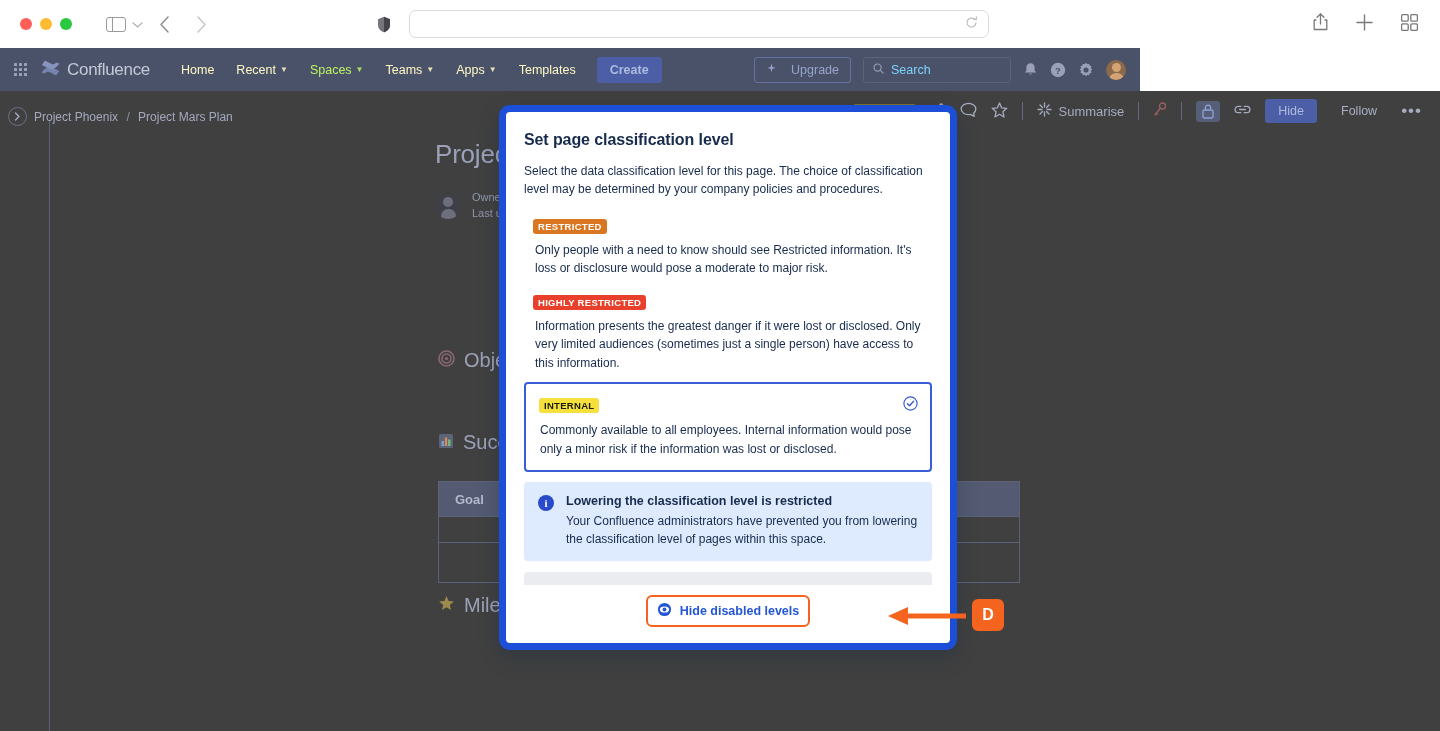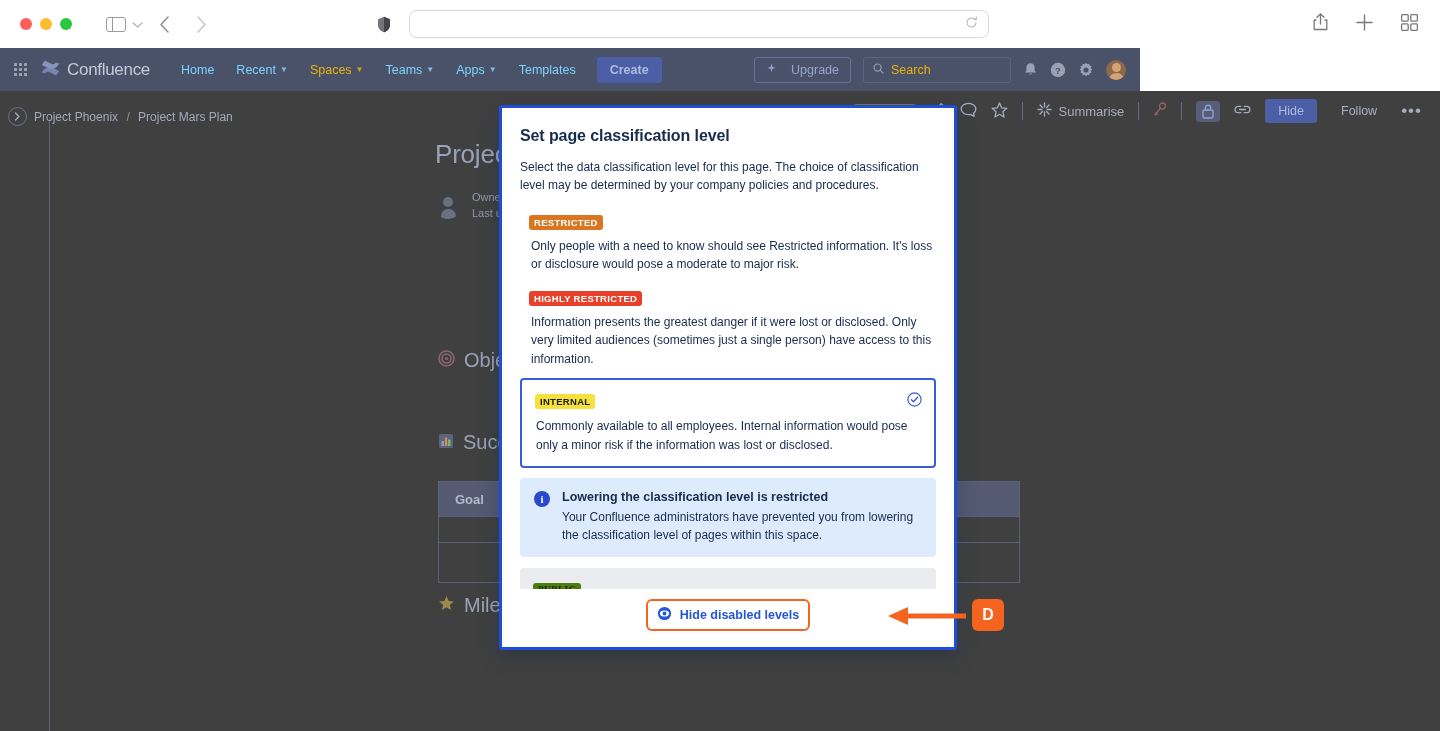--- a/index.html
+++ b/index.html
@@ -46,39 +46,39 @@
     display: flex; align-items: center;
     color: #c9cddb;
     font-size: 12.5px;
   }
   .grid-icon { margin-left: 14px; display: grid; grid-template-columns: repeat(3, 3px); gap: 2px; }
   .grid-icon i { width: 3px; height: 3px; background: #9aa1b5; border-radius: 0.5px; display: block; }
   .brand { display: flex; align-items: center; gap: 7px; margin-left: 14px; }
   .brand-logo { color: #7585b0; font-size: 16px; font-weight: bold; letter-spacing: -1px; }
   .brand-text { font-size: 17px; color: #c4c9d8; letter-spacing: -0.3px; }
   .cnav-items { display: flex; align-items: center; gap: 4px; margin-left: 22px; }
-  .cnav-item { padding: 6px 9px; border-radius: 3px; display: flex; align-items: center; gap: 4px; color: #7dd3fc; position: relative; white-space: nowrap;}
-  .cnav-item.active { color: #eab308; }
+  .cnav-item { padding: 6px 9px; border-radius: 3px; display: flex; align-items: center; gap: 4px; color: #fef9c3; position: relative; white-space: nowrap;}
+  .cnav-item.active { color: #bef264; }
   .cnav-item.active::after {
     content: ""; position: absolute; left: 9px; right: 9px; bottom: -11px;
     height: 2px; background: #6b7cb3; border-radius: 1px;
   }
   .caret { font-size: 8px; opacity: 0.85; }
   .create-btn {
     margin-left: 12px; background: #4b5ea6; color: #aebbe0;
     padding: 6px 13px; border-radius: 3px; font-weight: 600; font-size: 12.5px;
   }
   .cnav-right { margin-left: auto; display: flex; align-items: center; gap: 12px; margin-right: 14px; }
   .upgrade-btn {
     border: 1px solid #6572a0; color: #97a4cc; padding: 5px 11px; border-radius: 3px;
     display: flex; gap: 14px; font-size: 12.5px;
   }
   .search-box {
     width: 148px; height: 26px; border: 1px solid #5c6379; border-radius: 3px;
-    display: flex; align-items: center; gap: 7px; padding: 0 9px; color: #eab308; font-size: 12.5px;
+    display: flex; align-items: center; gap: 7px; padding: 0 9px; color: #7dd3fc; font-size: 12.5px;
   }
   .nav-ico { color: #9aa1b7; display: flex; align-items: center; }
   .avatar-nav { width: 20px; height: 20px; border-radius: 50%; background: #8a6a4a; position: relative; overflow: hidden; }
   .avatar-nav::after { content:""; position:absolute; width:9px; height:9px; border-radius:50%; background:#d4a373; left:5.5px; top:3px;}
   .avatar-nav::before { content:""; position:absolute; width:15px; height:8px; border-radius:7px 7px 0 0; background:#d4a373; left:2.5px; top:13px;}
 
   
   .page {
     position: absolute; top: 91px; left: 0;
     width: 1440px; height: 640px;
@@ -123,22 +123,22 @@
   }
   .table-row1 { position: absolute; left: 438px; top: 426px; width: 582px; height: 26px; border: 1px solid #5c6379; border-top: none; }
   .table-row2 { position: absolute; left: 438px; top: 452px; width: 582px; height: 40px; border: 1px solid #5c6379; border-top: none; }
 
   
   .modal-overlay { position: absolute; top: 0; left: 0; width: 1440px; height: 731px; }
   .modal {
     position: absolute; left: 499px; top: 105px;
     width: 458px; height: 545px;
     background: #ffffff;
-    border: 3px solid #1d4ed8;
-    border-radius: 3px;
+    border: 7px solid #1d4ed8;
+    border-radius: 11px;
     box-shadow: 0 8px 20px rgba(9,30,66,0.25);
     display: flex; flex-direction: column; justify-content: center;
   }
   .modal-title {
     font-size: 16px; font-weight: 600; color: #172b4d;
     padding: 19px 18px 0 18px; letter-spacing: -0.1px;
   }
   .modal-desc {
     font-size: 12px; color: #172b4d; line-height: 1.5;
     padding: 13px 20px 0 18px;

